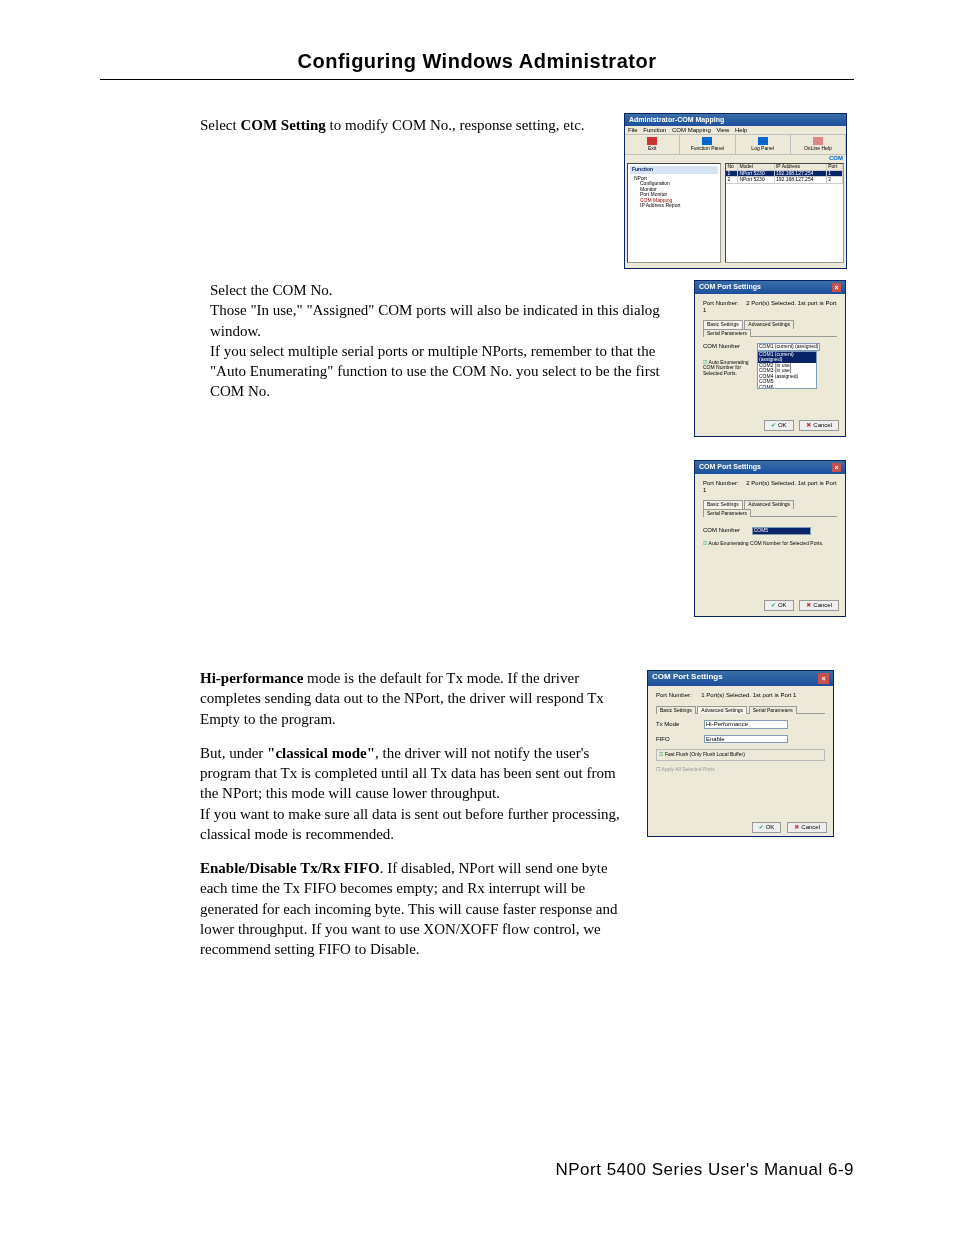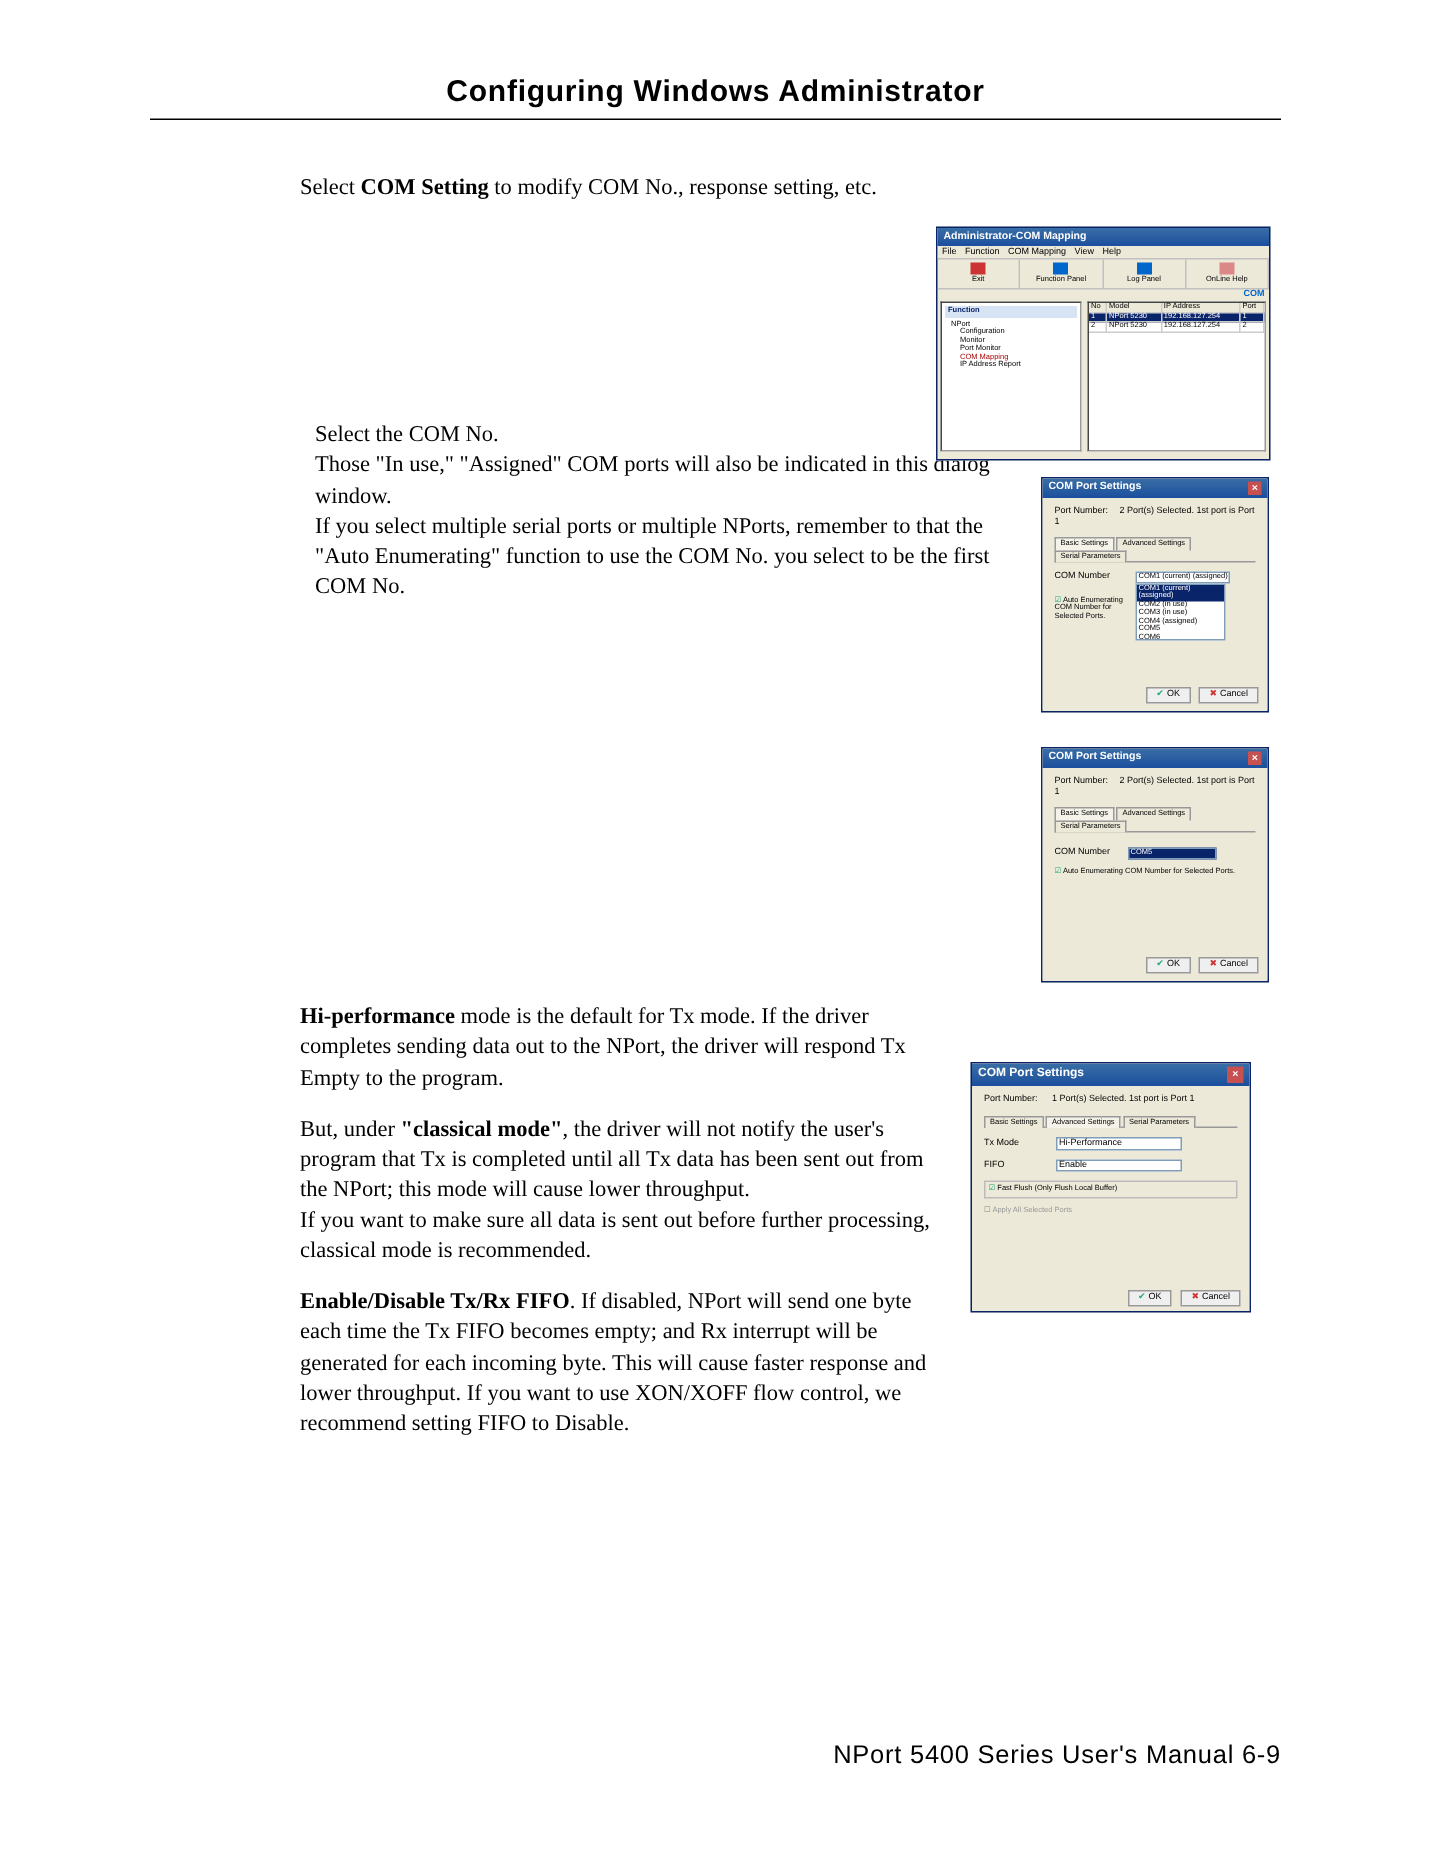--- a/index.html
+++ b/index.html
@@ -45,21 +45,20 @@
 
   
   .fig {
     position: absolute;
     background: #ece9d8;
     border: 1px solid #0a246a;
     font-family: Tahoma, Arial, sans-serif;
     font-size: 6px;
     line-height: 1.1;
     overflow: hidden;
-    margin-top: 38px;
   }
   .fig .titlebar {
     background: linear-gradient(#3a6ea5, #1b4f9e);
     color: #fff;
     font-weight: bold;
     padding: 2px 4px;
     font-size: 7px;
     display: flex;
     justify-content: space-between;
   }

